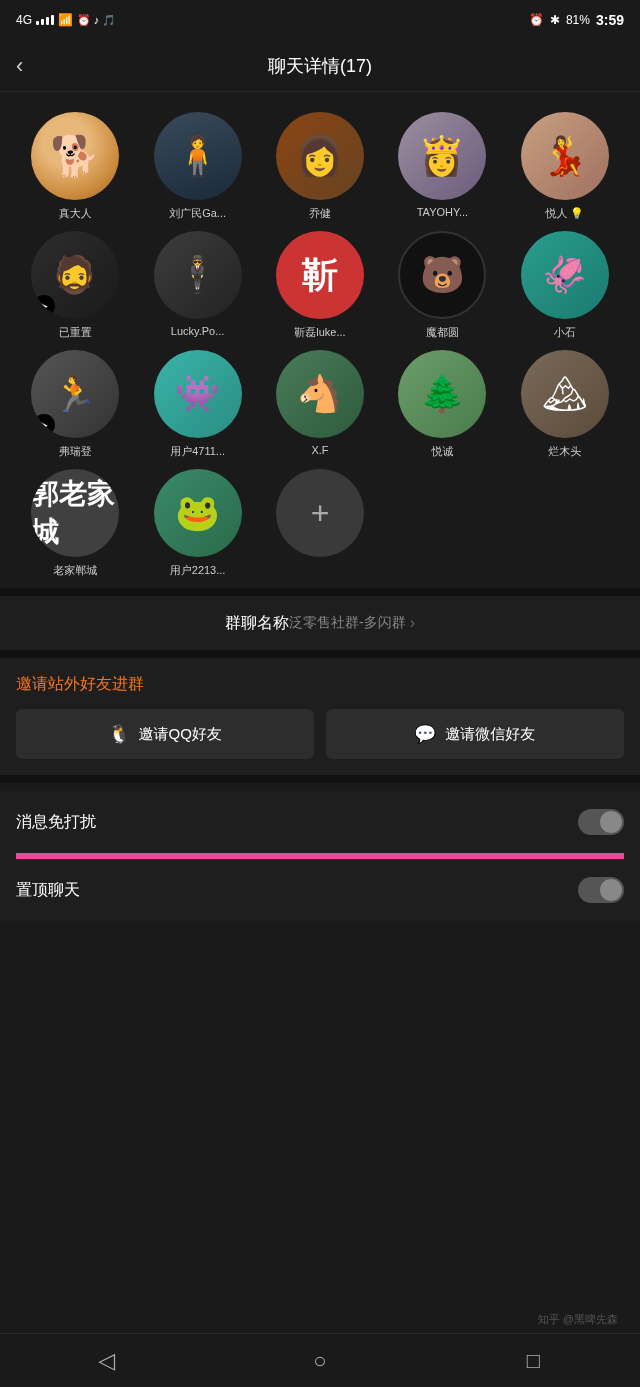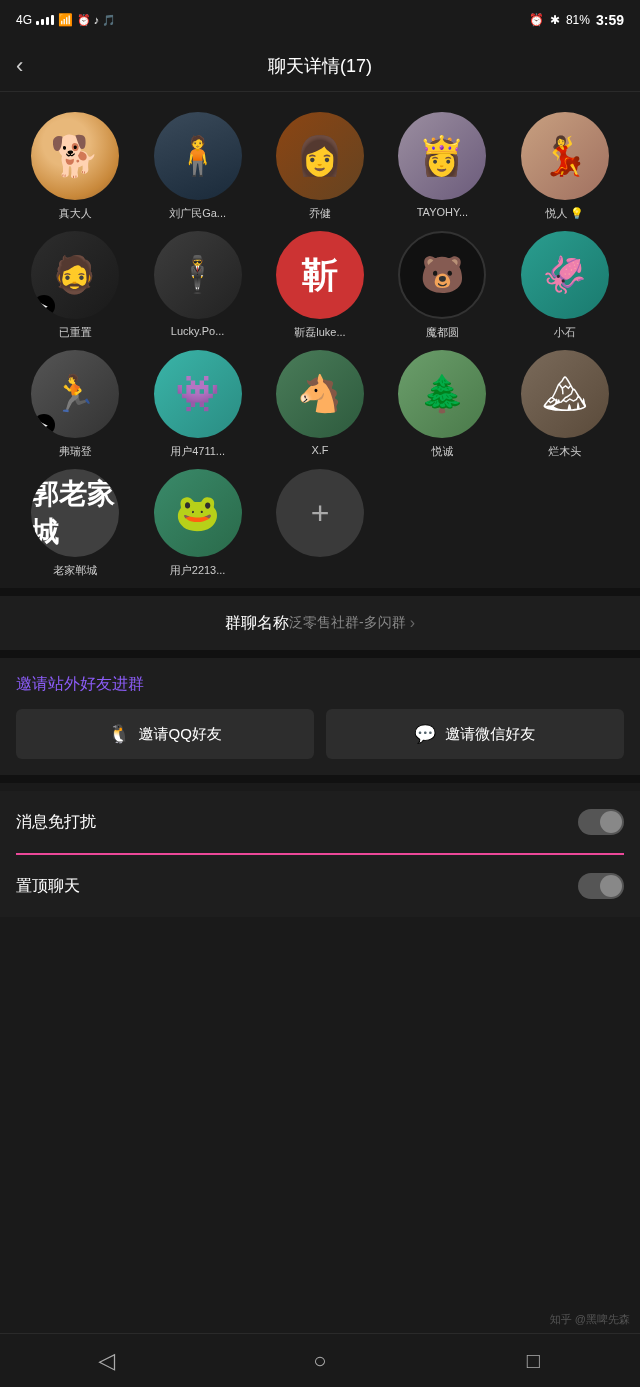--- a/index.html
+++ b/index.html
@@ -143,21 +143,21 @@
       color: #666;
     }
 
     
     .invite-section {
       background-color: #1e1e1e;
       padding: 16px;
     }
     .invite-title {
       font-size: 16px;
-      color: #8b5cf6;
+      color: #f97316;
       margin-bottom: 14px;
     }
     .invite-buttons {
       display: flex;
       gap: 12px;
     }
     .invite-btn {
       flex: 1;
       background-color: #2d2d2d;
       border: none;
@@ -179,21 +179,21 @@
     .toggle-section {
       background-color: #1e1e1e;
       padding: 0 16px;
       margin-top: 8px;
     }
     .toggle-row {
       display: flex;
       align-items: center;
       justify-content: space-between;
       padding: 18px 0;
-      border-bottom: 2px solid #ec4899;
+      border-bottom: 6px solid #ec4899;
     }
     .toggle-row:last-child { border-bottom: none; }
     .toggle-label {
       font-size: 16px;
       color: #ffffff;
     }
     .toggle {
       width: 46px;
       height: 26px;
       border-radius: 13px;
@@ -230,21 +230,21 @@
       color: #aaa;
       cursor: pointer;
       display: flex;
       align-items: center;
       justify-content: center;
       flex: 1;
     }
     .watermark {
       position: fixed;
       bottom: 60px;
-      right: 10px;
+      right: 22px;
       font-size: 11px;
       color: #555;
     }
 
     
     .av-shiba-img {
       background: radial-gradient(circle at 40% 35%, #e8b87a 30%, #c8883a 70%, #8B5A2B 100%);
     }
     .av-hanzi-text {
       font-size: 36px;

